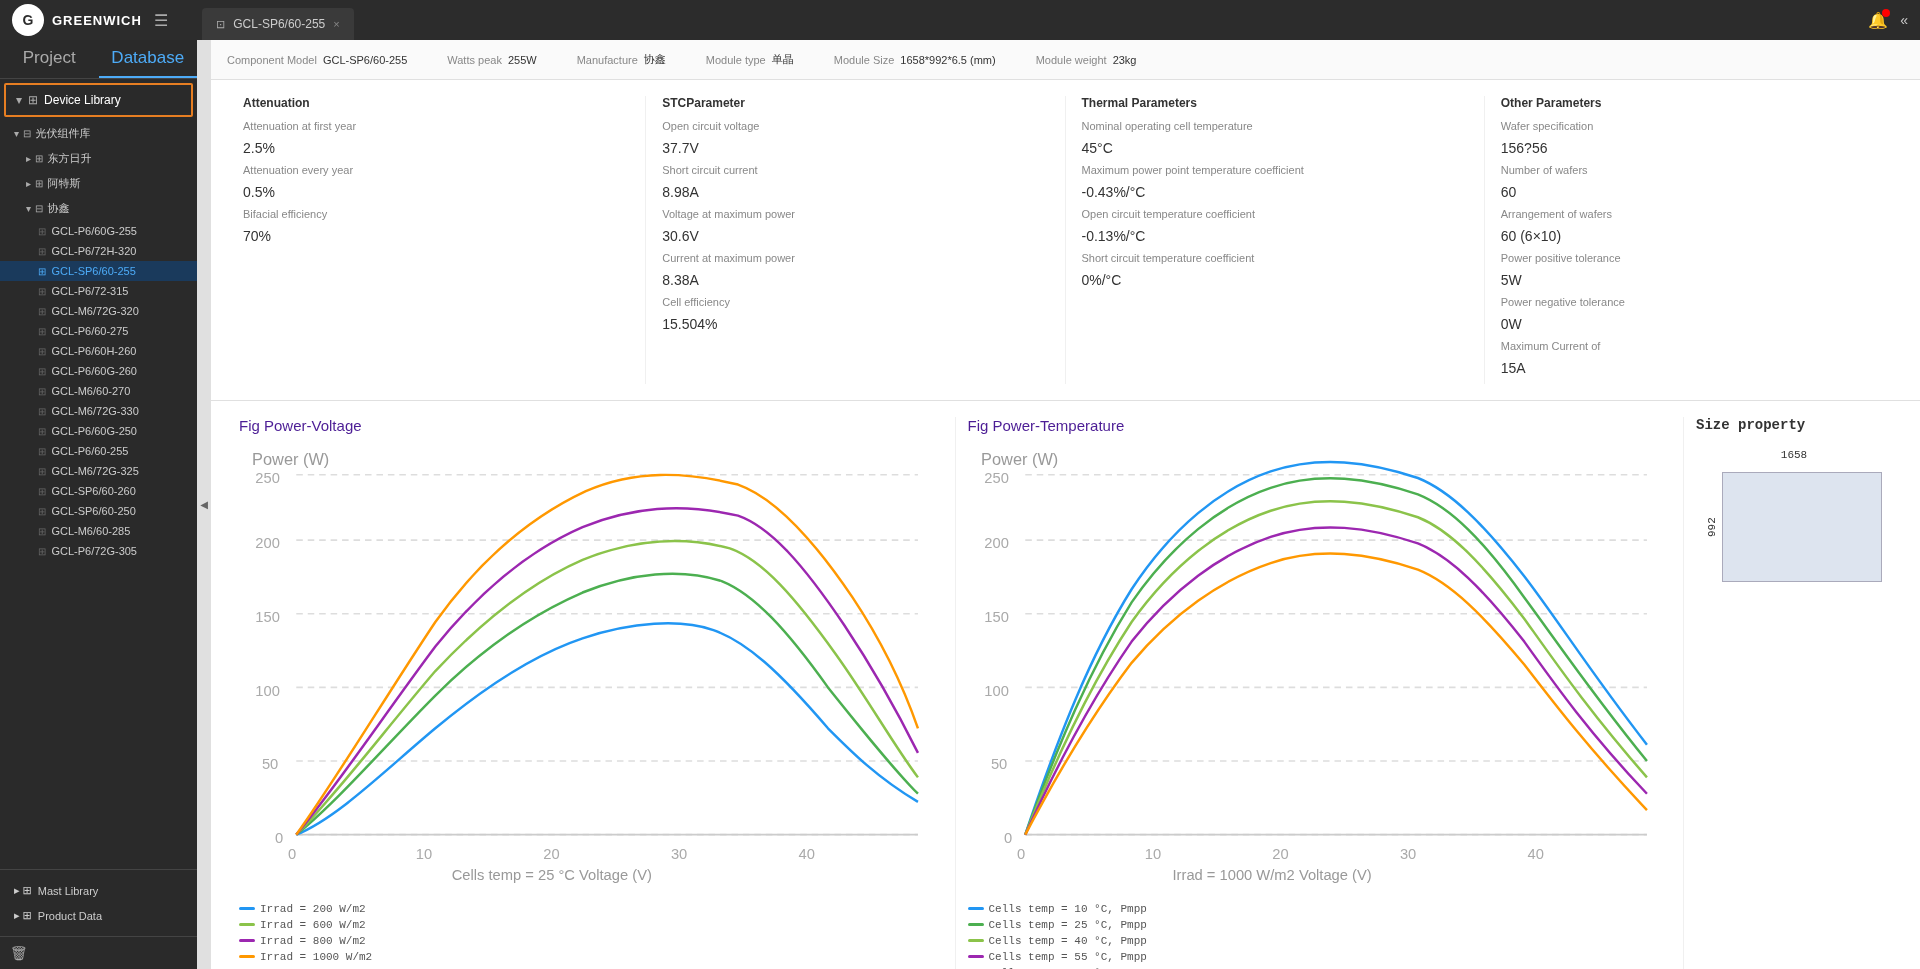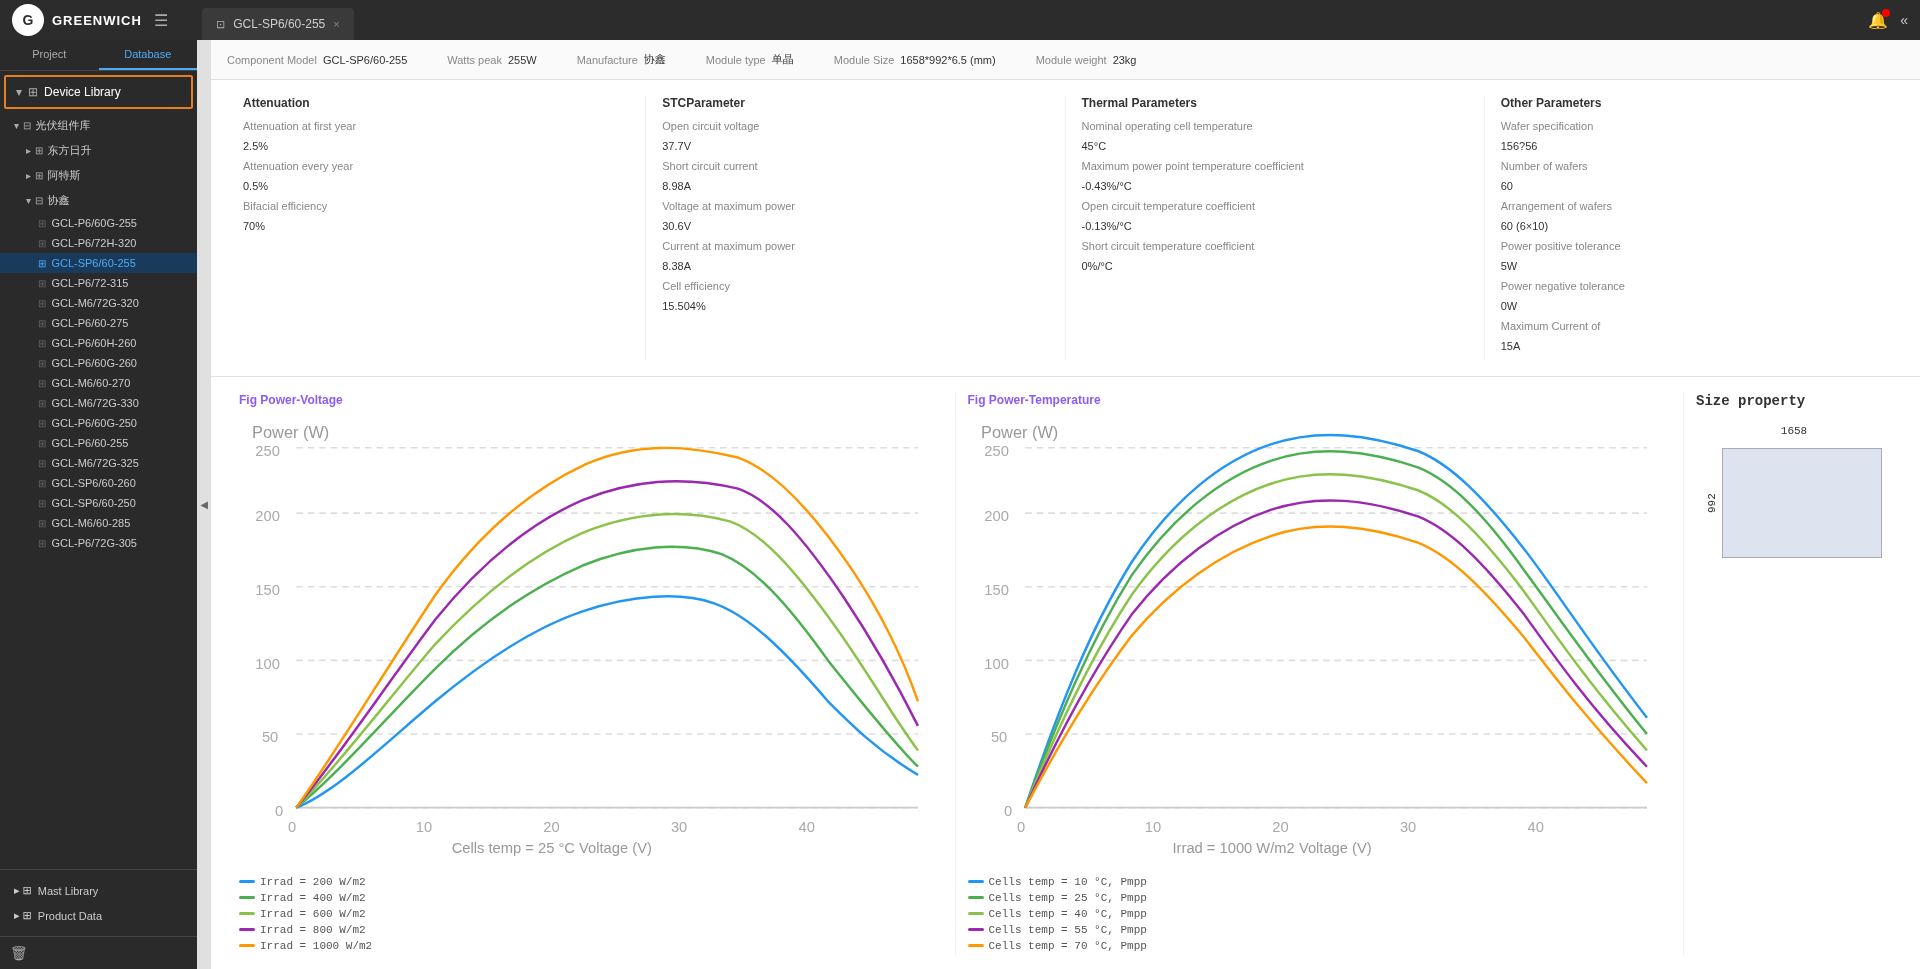--- a/index.html
+++ b/index.html
@@ -18,21 +18,21 @@
     .bell-icon { color: #ccc; font-size: 16px; position: relative; cursor: pointer; }
     .bell-dot { width: 8px; height: 8px; background: red; border-radius: 50%; position: absolute; top: -2px; right: -2px; }
     .collapse-icon { color: #ccc; font-size: 14px; cursor: pointer; }
 
     
     .main-layout { display: flex; flex: 1; overflow: hidden; }
 
     
     .sidebar { width: 197px; background: #2a2a2a; flex-shrink: 0; display: flex; flex-direction: column; overflow: hidden; }
     .sidebar-nav { display: flex; border-bottom: 1px solid #444; }
-    .nav-item { flex: 1; text-align: center; padding: 8px 4px; color: #aaa; font-size: 11px; cursor: pointer; }
+    .nav-item { flex: 1; text-align: center; padding: 8px 4px; color: #aaa; font-size: 17px; cursor: pointer; }
     .nav-item.active { color: #4dabf7; border-bottom: 2px solid #4dabf7; }
     .sidebar-content { flex: 1; overflow-y: auto; overflow-x: hidden; }
     .sidebar-content::-webkit-scrollbar { width: 4px; }
     .sidebar-content::-webkit-scrollbar-thumb { background: #555; }
     .tree-header { display: flex; align-items: center; padding: 8px 10px; color: #fff; font-size: 12px; font-weight: 500; cursor: pointer; border: 2px solid #e67e22; margin: 4px; border-radius: 2px; }
     .tree-header .arrow { margin-right: 6px; color: #aaa; }
     .tree-header .icon { margin-right: 6px; color: #aaa; }
     .tree-group { }
     .tree-group-header { display: flex; align-items: center; padding: 5px 10px 5px 14px; color: #ccc; font-size: 11px; cursor: pointer; }
     .tree-group-header .expand { margin-right: 4px; color: #aaa; font-size: 10px; }
@@ -61,26 +61,26 @@
     .param-item { display: flex; align-items: center; gap: 6px; margin-right: 40px; }
     .param-label { color: #888; font-size: 11px; }
     .param-value { color: #333; font-size: 11px; font-weight: 500; }
 
     .details-grid { display: grid; grid-template-columns: 1fr 1fr 1fr 1fr; gap: 0; padding: 16px; border-bottom: 1px solid #e0e0e0; background: #fff; }
     .detail-col { padding: 0 16px; border-right: 1px solid #f0f0f0; }
     .detail-col:last-child { border-right: none; }
     .detail-col-title { font-size: 12px; font-weight: 700; color: #333; margin-bottom: 10px; }
     .detail-row { display: flex; margin-bottom: 8px; gap: 8px; flex-direction: column; }
     .detail-key { color: #888; font-size: 11px; flex: 0 0 auto; min-width: 100px; }
-    .detail-val { color: #333; font-size: 11px; font-weight: 500; }
+    .detail-val { color: #333; font-size: 14px; font-weight: 500; }
 
     .charts-section { display: grid; grid-template-columns: 1fr 1fr auto; gap: 0; padding: 16px; background: #fff; min-height: 400px; }
     .chart-container { padding: 0 12px; border-right: 1px solid #f0f0f0; }
     .chart-container:last-child { border-right: none; }
-    .chart-title { font-size: 12px; font-weight: 700; color: #8b5cf6; margin-bottom: 8px; }
+    .chart-title { font-size: 15px; font-weight: 400; color: #4c1d95; margin-bottom: 8px; }
     .chart-area { position: relative; width: 100%; }
     .chart-legend { margin-top: 16px; font-family: Liberation Mono, monospace; }
     .legend-item { display: flex; align-items: center; gap: 5px; margin-bottom: 4px; font-size: 11px; color: #555; }
     .legend-dot { width: 16px; height: 3px; border-radius: 2px; flex-shrink: 0; }
 
     .size-property { padding: 0 12px; min-width: 220px; font-family: Liberation Mono, monospace; }
     .size-title { font-size: 14px; font-weight: 600; color: #333; margin-bottom: 16px; }
 
     svg text { font-family: 'Segoe UI', Arial, sans-serif; }
 
@@ -421,24 +421,20 @@
 
             <path d="M 35,240 C 60,210 90,165 120,125 C 150,88 180,65 210,52 C 240,40 270,37 305,45 C 325,52 345,75 370,112 C 390,142 405,170 415,190" fill="none" stroke="#9C27B0" stroke-width="1.5"></path>
 
             <path d="M 35,240 C 60,205 90,155 120,110 C 150,68 182,44 212,30 C 242,17 272,18 305,26 C 325,33 348,55 375,95 C 395,125 408,155 415,175" fill="none" stroke="#FF9800" stroke-width="1.5"></path>
           </svg>
         </div>
         <div class="chart-legend" id="chart1-legend">
             <div class="legend-item">
               <div class="legend-dot" style="background:#2196F3;"></div>
               <span>Irrad = 200 W/m2</span>
-            </div>
-            <div class="legend-item">
-              <div class="legend-dot" style="background:#4CAF50;"></div>
-              <span>Irrad = 400 W/m2</span>
             </div>
             <div class="legend-item">
               <div class="legend-dot" style="background:#8BC34A;"></div>
               <span>Irrad = 600 W/m2</span>
             </div>
             <div class="legend-item">
               <div class="legend-dot" style="background:#9C27B0;"></div>
               <span>Irrad = 800 W/m2</span>
             </div>
             <div class="legend-item">

